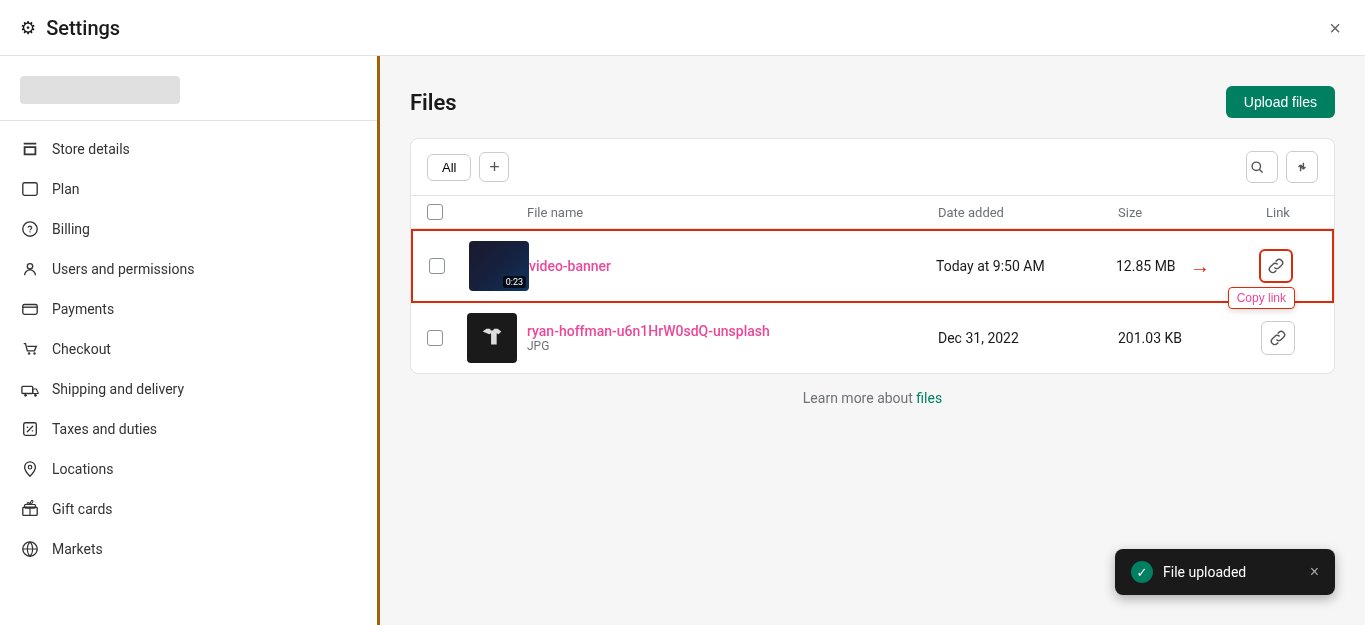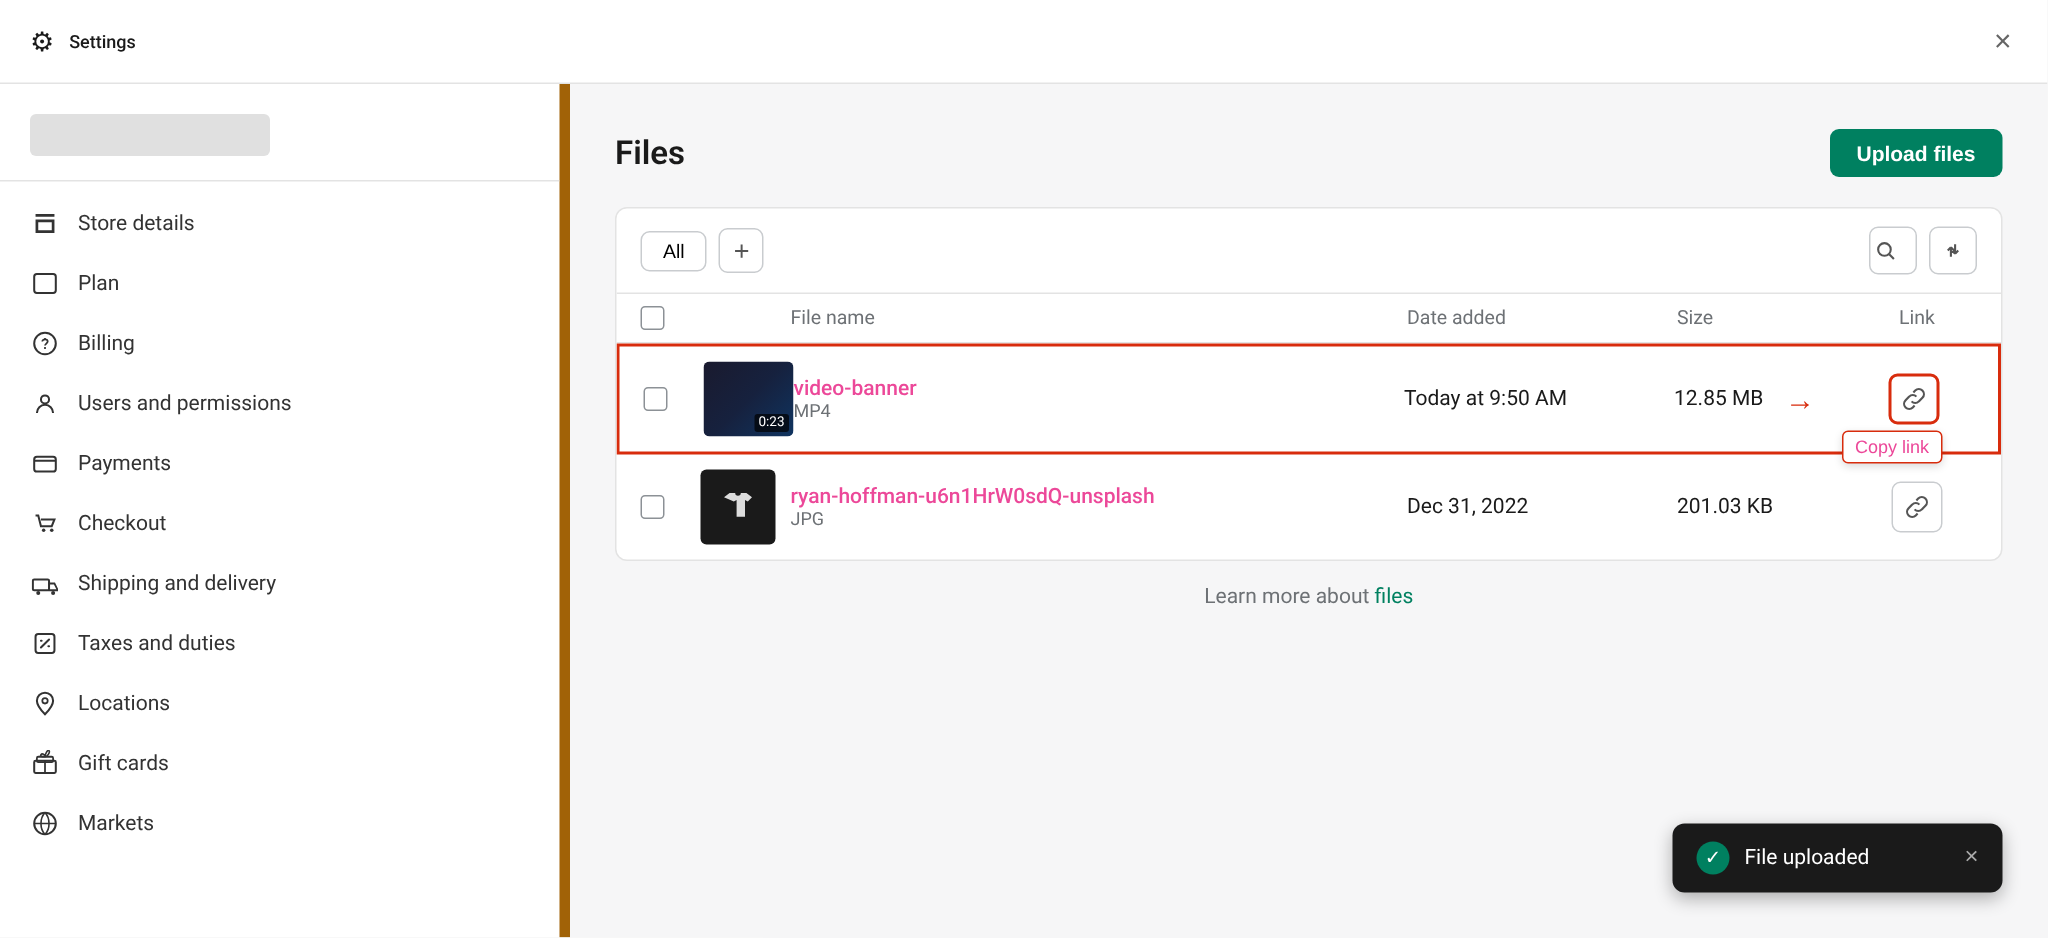--- a/index.html
+++ b/index.html
@@ -3,42 +3,42 @@
   <meta charset="utf-8">
   <style>
     * { box-sizing: border-box; margin: 0; padding: 0; }
     body { font-family: -apple-system, BlinkMacSystemFont, 'Segoe UI', Roboto, sans-serif; background: #f1f1f1; color: #1a1a1a; font-size: 14px; height: 625px; overflow: hidden; }
 
     .app-container { display: flex; flex-direction: column; height: 625px; background: #fff; }
 
     
     .header { display: flex; align-items: center; justify-content: space-between; padding: 0 20px; height: 56px; border-bottom: 1px solid #e3e3e3; background: #fff; flex-shrink: 0; }
     .header-left { display: flex; align-items: center; gap: 10px; }
-    .header-title { font-size: 12px; font-weight: 500; color: #1a1a1a; }
+    .header-title { font-size: 20px; font-weight: 500; color: #1a1a1a; }
     .close-btn { background: none; border: none; cursor: pointer; font-size: 20px; color: #666; padding: 4px; line-height: 1; }
 
     
     .main-layout { display: flex; flex: 1; overflow: hidden; }
 
     
-    .sidebar { width: 380px; background: #fff; border-right: 7px solid #a16207; overflow-y: auto; flex-shrink: 0; }
+    .sidebar { width: 380px; background: #fff; border-right: 3px solid #a16207; overflow-y: auto; flex-shrink: 0; }
     .sidebar-logo { padding: 20px 20px 16px; border-bottom: 1px solid #e3e3e3; }
     .logo-placeholder { width: 160px; height: 28px; background: #e0e0e0; border-radius: 4px; }
 
     .sidebar-nav { padding: 8px 0; }
     .nav-item { display: flex; align-items: center; gap: 12px; padding: 10px 20px; cursor: pointer; color: #333; text-decoration: none; }
     .nav-icon { width: 20px; height: 20px; flex-shrink: 0; display: flex; align-items: center; justify-content: center; }
 
     
     .content { flex: 1; background: #f6f6f7; overflow-y: auto; padding: 30px; }
 
     
     .content-header { display: flex; align-items: center; justify-content: space-between; margin-bottom: 20px; }
     .page-title { font-size: 22px; font-weight: 600; }
-    .upload-btn { background: #008060; color: #fff; border: none; border-radius: 6px; padding: 8px 18px; font-size: 14px; font-weight: 700; cursor: pointer; }
+    .upload-btn { background: #008060; color: #fff; border: none; border-radius: 6px; padding: 8px 18px; font-size: 14px; font-weight: 400; cursor: pointer; }
 
     
     .files-card { background: #fff; border-radius: 8px; border: 1px solid #e3e3e3; overflow: hidden; }
 
     .files-toolbar { display: flex; align-items: center; justify-content: space-between; padding: 12px 16px; border-bottom: 1px solid #e3e3e3; }
     .toolbar-left { display: flex; align-items: center; gap: 8px; }
     .tab-all { background: #fff; border: 1px solid #c9cccf; border-radius: 6px; padding: 5px 14px; font-size: 13px; cursor: pointer; font-weight: 500; }
     .add-btn { background: none; border: 1px solid #c9cccf; border-radius: 6px; width: 30px; height: 30px; cursor: pointer; font-size: 18px; display: flex; align-items: center; justify-content: center; color: #555; }
     .toolbar-right { display: flex; align-items: center; gap: 8px; }
     .icon-btn { background: none; border: 1px solid #c9cccf; border-radius: 6px; width: 32px; height: 32px; cursor: pointer; display: flex; align-items: center; justify-content: center; color: #555; }
@@ -270,21 +270,20 @@
               <div class="checkbox"></div>
             </div>
             <div>
               <div class="file-thumb">
                 <div class="file-thumb-img" style="width:100%;height:100%;background:linear-gradient(135deg,#1a1a2e,#16213e,#0f3460);"></div>
                 <span class="duration-badge">0:23</span>
               </div>
             </div>
             <div class="file-info">
               <div class="file-name">video-banner</div>
-              <div class="file-type">MP4</div>
             </div>
             <div>Today at 9:50 AM</div>
             <div>12.85 MB</div>
             <div style="display:flex;align-items:center;justify-content:center;position:relative;">
 
               <span style="position:absolute;left:-46px;color:#d82c0d;font-size:20px;font-weight:bold;">→</span>
               <button class="copy-link-btn active" style="position:relative;">
                 <svg width="16" height="16" viewBox="0 0 20 20" fill="none" stroke="#555" stroke-width="1.8">
                     <path d="M8 12a4 4 0 006 0l3-3a4 4 0 00-6-6L9.5 4.5"></path>
                     <path d="M12 8a4 4 0 00-6 0L3 11a4 4 0 006 6l1.5-1.5"></path>

